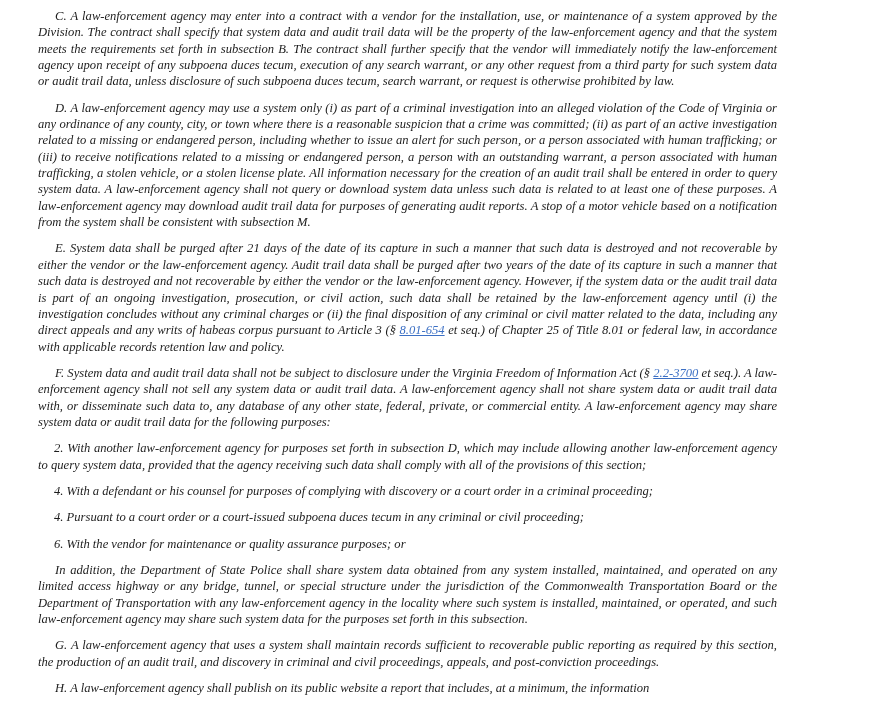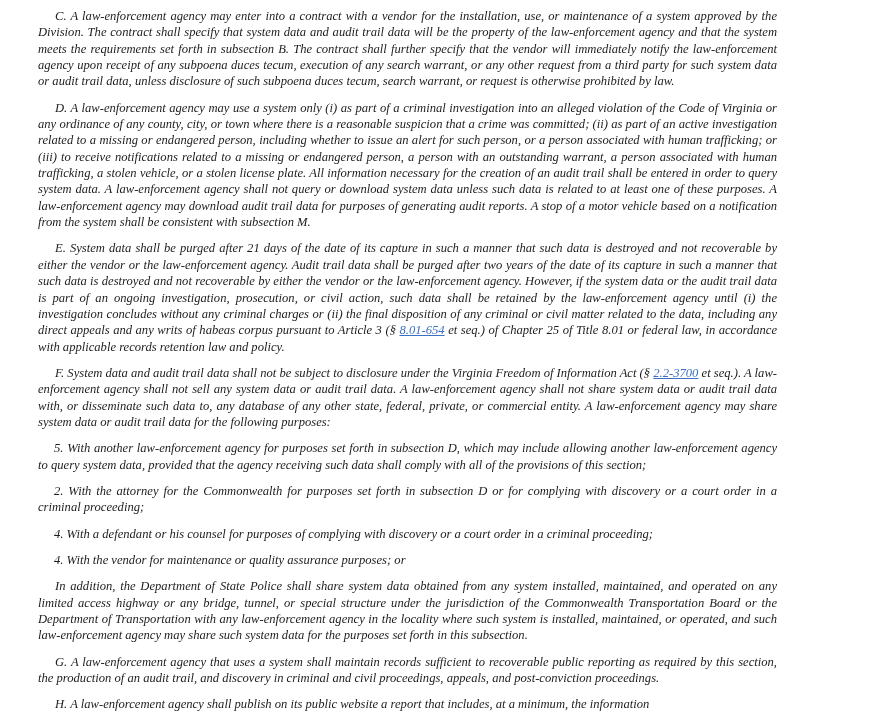--- a/index.html
+++ b/index.html
@@ -55,28 +55,28 @@
 <div class="page clip-bottom">
 
   <p class="para">C. A law-enforcement agency may enter into a contract with a vendor for the installation, use, or maintenance of a system approved by the Division. The contract shall specify that system data and audit trail data will be the property of the law-enforcement agency and that the system meets the requirements set forth in subsection B. The contract shall further specify that the vendor will immediately notify the law-enforcement agency upon receipt of any subpoena duces tecum, execution of any search warrant, or any other request from a third party for such system data or audit trail data, unless disclosure of such subpoena duces tecum, search warrant, or request is otherwise prohibited by law.</p>
 
   <p class="para">D. A law-enforcement agency may use a system only (i) as part of a criminal investigation into an alleged violation of the Code of Virginia or any ordinance of any county, city, or town where there is a reasonable suspicion that a crime was committed; (ii) as part of an active investigation related to a missing or endangered person, including whether to issue an alert for such person, or a person associated with human trafficking; or (iii) to receive notifications related to a missing or endangered person, a person with an outstanding warrant, a person associated with human trafficking, a stolen vehicle, or a stolen license plate. All information necessary for the creation of an audit trail shall be entered in order to query system data. A law-enforcement agency shall not query or download system data unless such data is related to at least one of these purposes. A law-enforcement agency may download audit trail data for purposes of generating audit reports. A stop of a motor vehicle based on a notification from the system shall be consistent with subsection M.</p>
 
   <p class="para"><span>E. System data shall be purged after 21 days of the date of its capture in such a manner that such data is destroyed and not recoverable by either the vendor or the law-enforcement agency. Audit trail data shall be purged after two years of the date of its capture in such a manner that such data is destroyed and not recoverable by either the vendor or the law-enforcement agency. However, if the system data or the audit trail data is part of an ongoing investigation, prosecution, or civil action, such data shall be retained by the law-enforcement agency until (i) the investigation concludes without any criminal charges or (ii) the final disposition of any criminal or civil matter related to the data, including any direct appeals and any writs of habeas corpus pursuant to Article 3 (§ </span><a class="code-link" href="#">8.01-654</a><span> et seq.) of Chapter 25 of Title 8.01 or federal law, in accordance with applicable records retention law and policy.</span></p>
 
   <p class="para"><span>F. System data and audit trail data shall not be subject to disclosure under the Virginia Freedom of Information Act (§ </span><a class="code-link" href="#">2.2-3700</a><span> et seq.). A law-enforcement agency shall not sell any system data or audit trail data. A law-enforcement agency shall not share system data or audit trail data with, or disseminate such data to, any database of any other state, federal, private, or commercial entity. A law-enforcement agency may share system data or audit trail data for the following purposes:</span></p>
 
-  <p class="para item">5. With another law-enforcement agency for purposes set forth in subsection D, which may include allowing another law-enforcement agency to query system data, provided that the agency receiving such data shall comply with all of the provisions of this section;</p>
+  <p class="para item">2. With another law-enforcement agency for purposes set forth in subsection D, which may include allowing another law-enforcement agency to query system data, provided that the agency receiving such data shall comply with all of the provisions of this section;</p>
 
-  <p class="para item">2. With the attorney for the Commonwealth for purposes set forth in subsection D or for complying with discovery or a court order in a criminal proceeding;</p>
 
   <p class="para item">4. With a defendant or his counsel for purposes of complying with discovery or a court order in a criminal proceeding;</p>
 
+  <p class="para item">4. Pursuant to a court order or a court-issued subpoena duces tecum in any criminal or civil proceeding;</p>
 
-  <p class="para item">4. With the vendor for maintenance or quality assurance purposes; or</p>
+  <p class="para item">6. With the vendor for maintenance or quality assurance purposes; or</p>
 
 
   <p class="para">In addition, the Department of State Police shall share system data obtained from any system installed, maintained, and operated on any limited access highway or any bridge, tunnel, or special structure under the jurisdiction of the Commonwealth Transportation Board or the Department of Transportation with any law-enforcement agency in the locality where such system is installed, maintained, or operated, and such law-enforcement agency may share such system data for the purposes set forth in this subsection.</p>
 
   <p class="para">G. A law-enforcement agency that uses a system shall maintain records sufficient to recoverable public reporting as required by this section, the production of an audit trail, and discovery in criminal and civil proceedings, appeals, and post-conviction proceedings.</p>
 
   <p class="para">H. A law-enforcement agency shall publish on its public website a report that includes, at a minimum, the information</p>
 
 </div>
 

